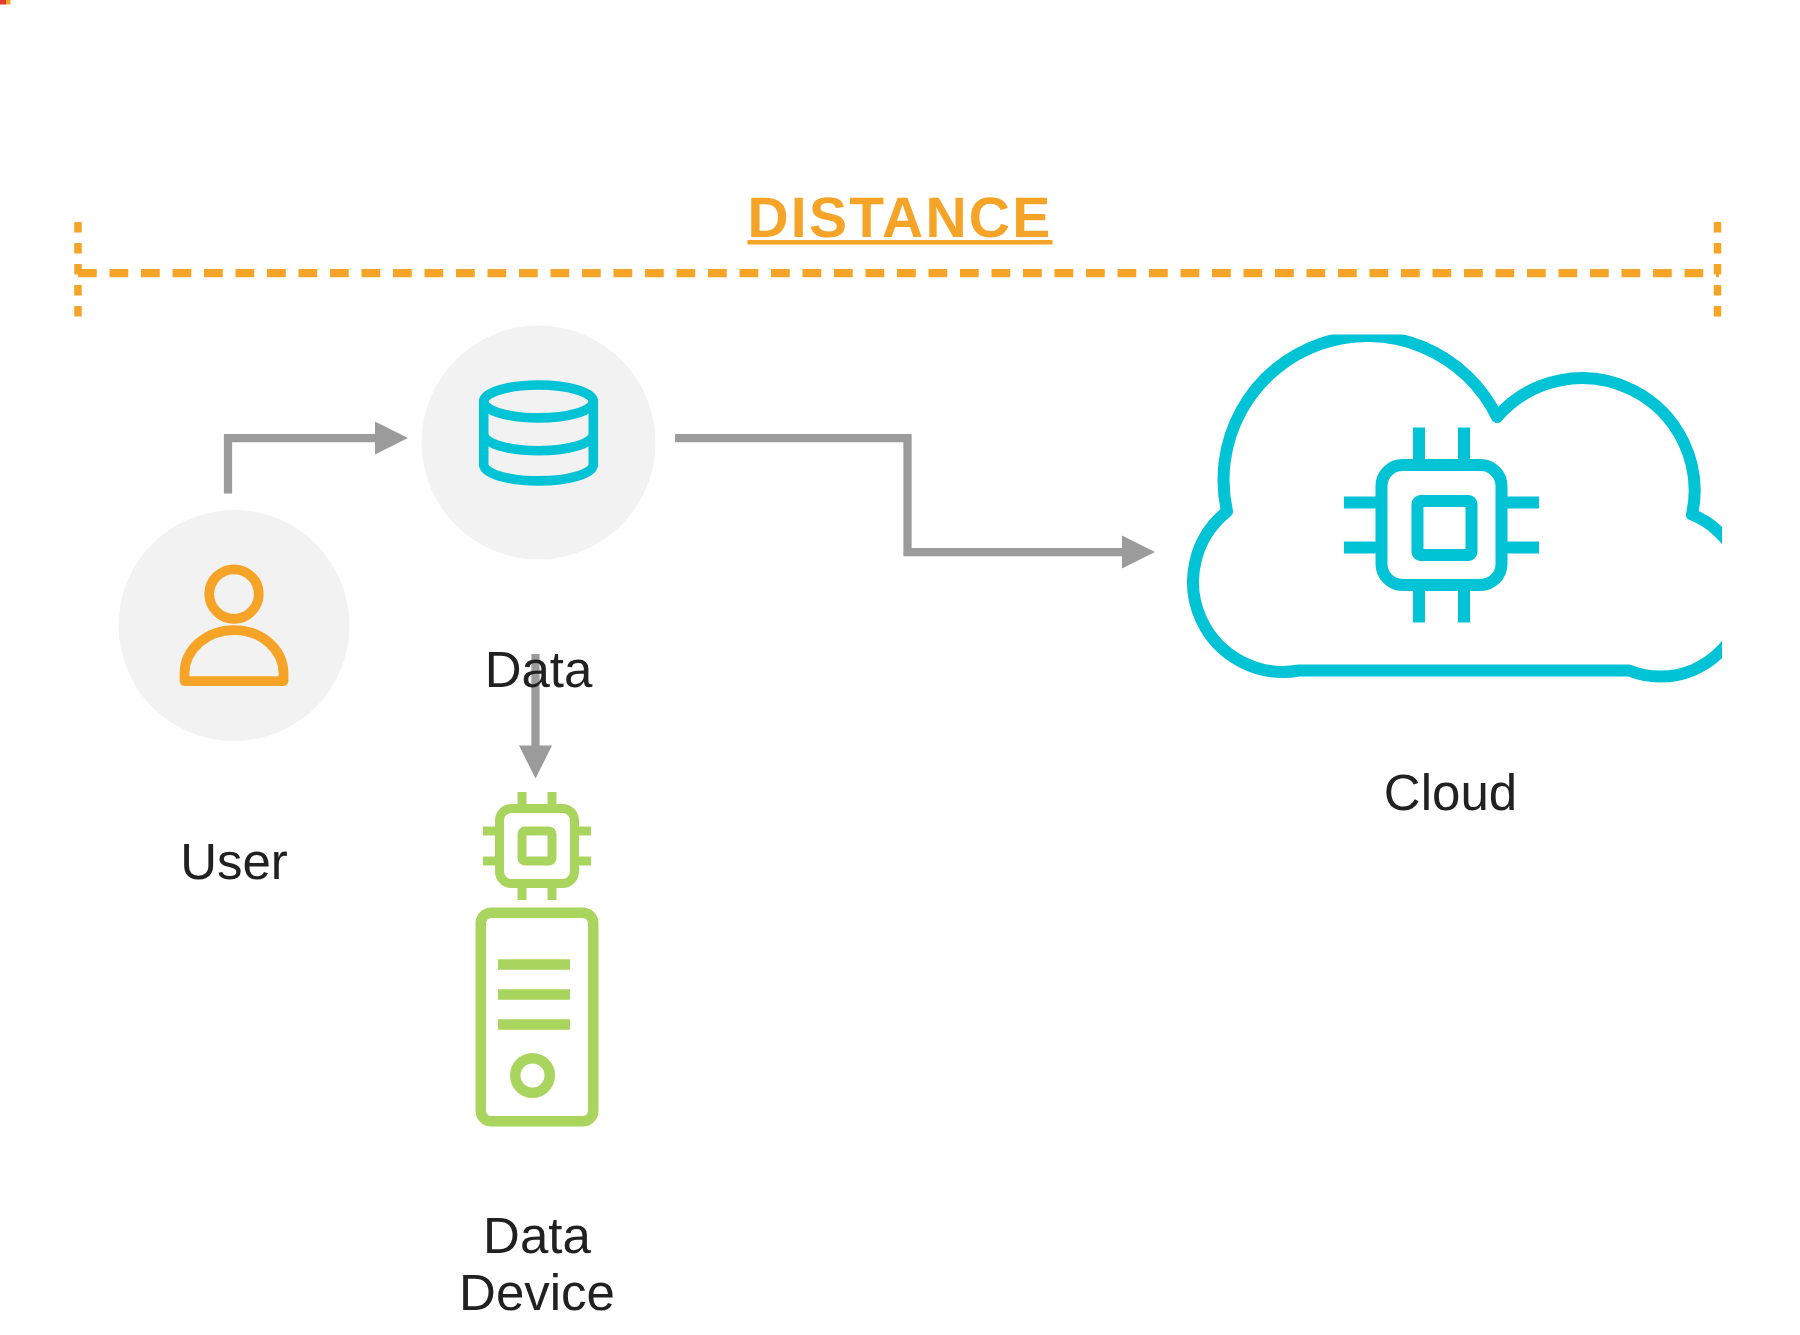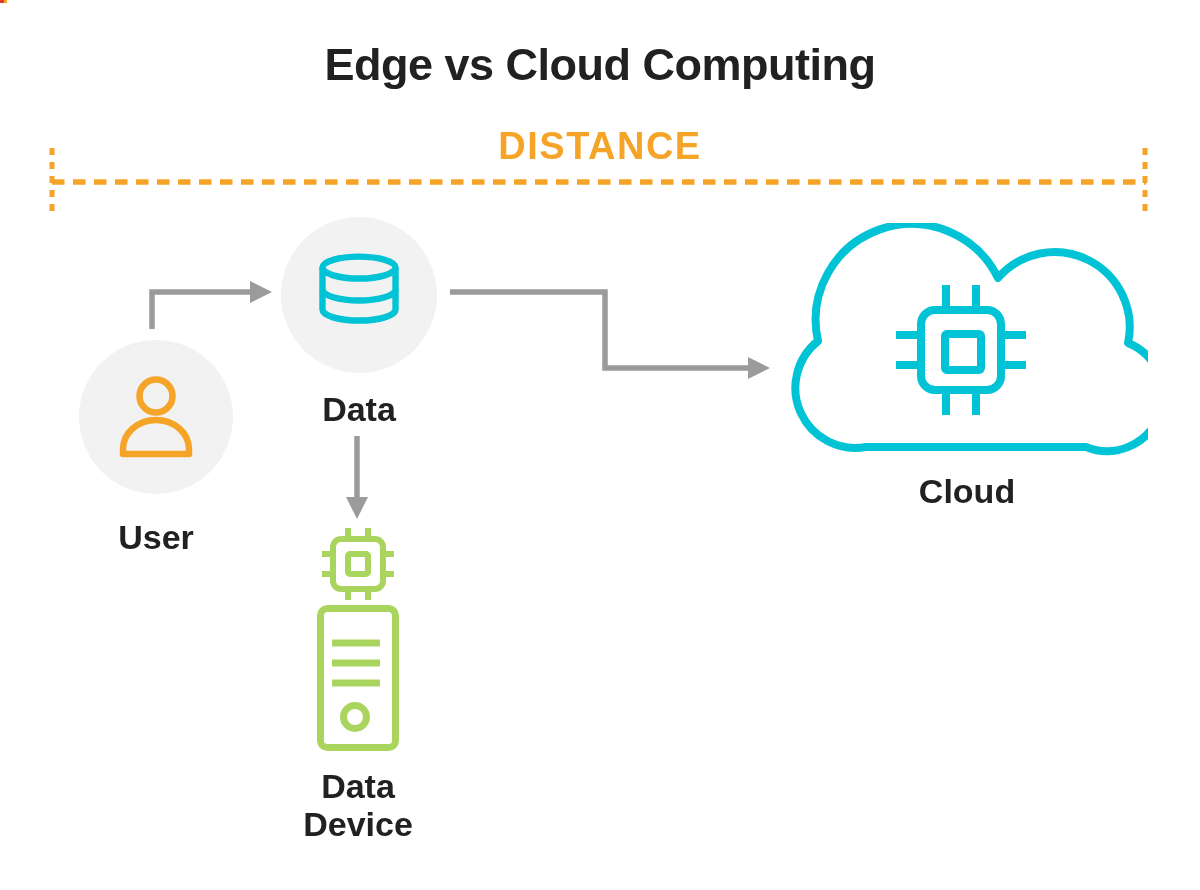--- a/index.html
+++ b/index.html
@@ -37,20 +37,21 @@
   .distance-label {
     position: absolute;
     left: 0; right: 0;
     top: 127px;
     text-align: center;
     font-size: 38px;
     line-height: 38px;
     font-weight: 700;
     letter-spacing: 1.5px;
     color: var(--orange, #F5A428);
+    text-decoration: underline;
   }
 
   .overlay {
     position: absolute;
     left: 0; top: 0;
     width: 1200px; height: 890px;
     pointer-events: none;
   }
 
   .ruler-line   { stroke: var(--orange, #F5A428); fill: none; }
@@ -72,34 +73,34 @@
   .stroke-orange { stroke: var(--orange, #F5A428); fill: none; }
   .stroke-cyan   { stroke: var(--cyan,   #00C3D6); fill: none; }
   .stroke-green  { stroke: var(--green,  #A9D55E); fill: none; }
   .cloud-body    { fill: #ffffff; stroke: var(--cyan, #00C3D6); }
 
   .node-label {
     position: absolute;
     text-align: center;
     font-size: 34px;
     line-height: 38px;
-    font-weight: 700;
+    font-weight: 400;
     color: var(--text, #212121);
     white-space: nowrap;
     transform: translateX(-50%);
+    margin-top: 38px;
   }
 </style>
 </head>
 <body>
 
 <div class="canvas">
 
   <div class="corner-mark"></div>
 
-  <h1 class="title">Edge vs Cloud Computing</h1>
 
   <div class="distance-label">DISTANCE</div>
 
   <svg class="overlay" viewBox="0 0 1200 890" width="1200" height="890">
 
     <g>
       <line class="ruler-line" x1="52" y1="182" x2="1146" y2="182" stroke-width="5.5" stroke-dasharray="12.5 8.5"></line>
       <line class="ruler-line" x1="52" y1="148" x2="52" y2="217" stroke-width="5" stroke-dasharray="7 7"></line>
       <line class="ruler-line" x1="1145" y1="148" x2="1145" y2="217" stroke-width="5" stroke-dasharray="7 7"></line>
     </g>

